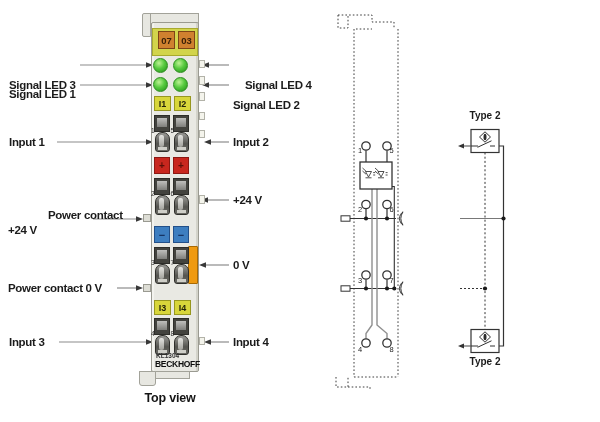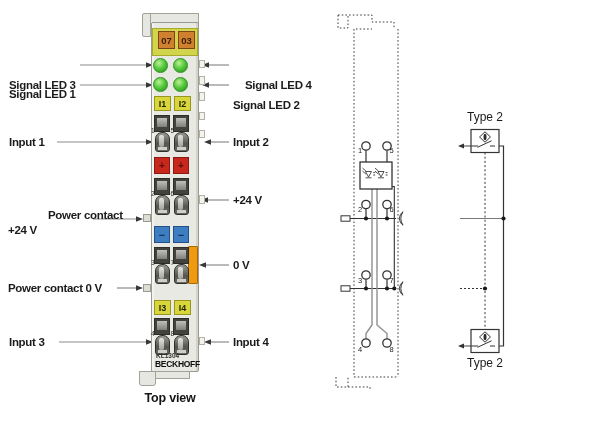--- a/index.html
+++ b/index.html
@@ -3,21 +3,21 @@
 <meta charset="utf-8">
 <style>
   html,body{margin:0;padding:0;background:#fff;}
   .canvas{position:relative;width:600px;height:422px;background:#ffffff;overflow:hidden;
           font-family:"Liberation Sans",sans-serif;}
   .abs{position:absolute;}
   .lbl{position:absolute;font-size:11.5px;font-weight:600;color:#1b1b1b;white-space:nowrap;
        letter-spacing:-0.3px;line-height:14px;}
   .cap{position:absolute;font-size:12.5px;font-weight:700;color:#141414;white-space:nowrap;
        transform:translateX(-50%);letter-spacing:-0.2px;}
-  .t2lbl{position:absolute;font-size:12px;font-weight:400;color:#1b1b1b;white-space:nowrap;
+  .t2lbl{position:absolute;font-size:10px;font-weight:700;color:#1b1b1b;white-space:nowrap;
        transform:translateX(-50%);}
   .tno{position:absolute;font-size:6.5px;font-weight:400;color:#2b2b2b;line-height:7px;}
   .ano{position:absolute;font-size:7.5px;font-weight:400;color:#222;line-height:8px;}
   .body-shell{position:absolute;left:151px;top:22px;width:48px;height:350px;background:#e9e9e3;
        border:1px solid #9a9a91;border-radius:2px;box-sizing:border-box;
        box-shadow:inset 2px 0 0 #f3f3ee, inset -2px 0 0 #d3d3ca;}
   .graybit{background:#e7e7e1;border:1px solid #a2a299;box-sizing:border-box;}
   .tagO{position:absolute;width:17px;height:18px;background:#d0812f;border:1.5px solid #7e4516;
        box-sizing:border-box;display:flex;align-items:center;justify-content:center;
        font-size:9.5px;font-weight:700;color:#3a2008;}

